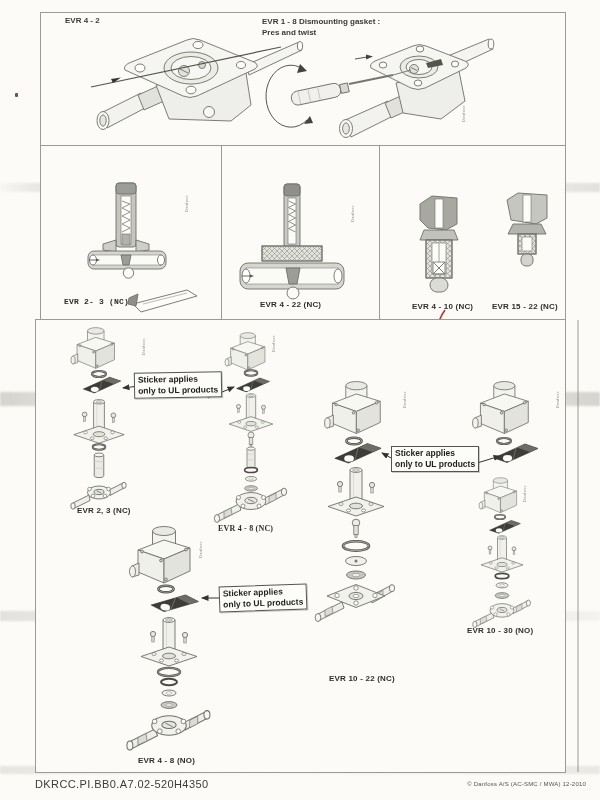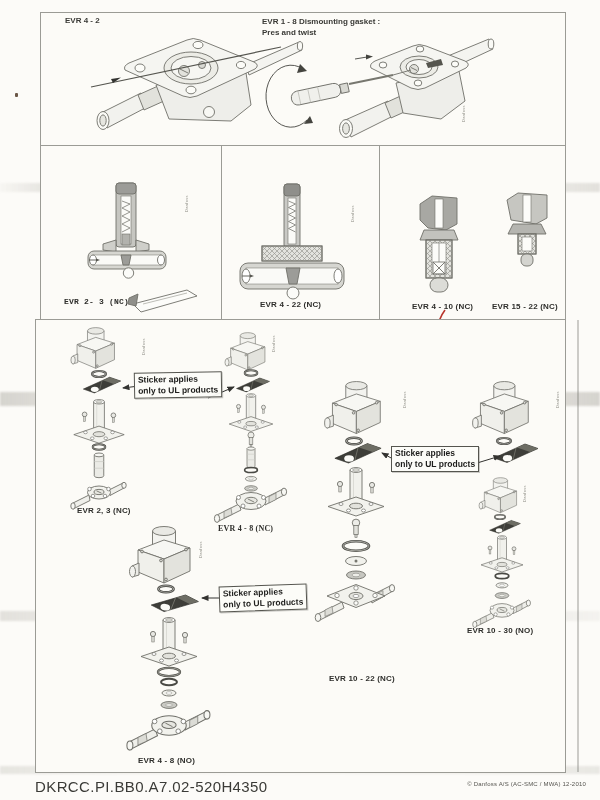--- a/index.html
+++ b/index.html
@@ -10,21 +10,21 @@
   .toplbl{position:absolute;font-size:8px;font-weight:600;color:#3a3a36;white-space:nowrap;line-height:11px;}
   .note{position:absolute;border:1px solid #55554f;background:rgba(252,252,248,.95);padding:1px 3px 2px 3px;font-size:8.5px;font-weight:bold;color:#1e1e1c;line-height:1.25;box-shadow:1px 1px 0 rgba(60,60,55,.25);white-space:nowrap;}
   .band{position:absolute;left:0;width:600px;filter:blur(1.1px);pointer-events:none;}
   .b1{top:183px;height:9px;background:linear-gradient(90deg,rgba(168,165,156,.05),rgba(168,165,156,.38) 12%,rgba(190,187,178,.15) 34%,rgba(168,165,156,.36) 58%,rgba(190,187,178,.12) 80%,rgba(168,165,156,.3));}
   .b2{top:392px;height:14px;background:linear-gradient(90deg,rgba(160,157,148,.42),rgba(188,185,176,.18) 22%,rgba(160,157,148,.4) 47%,rgba(188,185,176,.15) 72%,rgba(160,157,148,.42));}
   .b3{top:611px;height:10px;background:linear-gradient(90deg,rgba(168,165,156,.3),rgba(190,187,178,.1) 30%,rgba(168,165,156,.3) 62%,rgba(190,187,178,.12));}
   .b4{top:766px;height:8px;background:linear-gradient(90deg,rgba(168,165,156,.25),rgba(190,187,178,.08) 40%,rgba(168,165,156,.22));}
   .crease{position:absolute;left:577px;top:320px;width:1.5px;height:452px;background:rgba(115,115,108,.35);}
   .speck{position:absolute;left:15px;top:93px;width:3px;height:4px;background:#6b5747;border-radius:1px;}
   .micro{position:absolute;font-size:4px;color:#8d8d85;letter-spacing:.3px;transform:rotate(-90deg);transform-origin:0 0;white-space:nowrap;}
-  .footer-left{position:absolute;left:35px;top:778px;font-size:15px;color:#3b3b37;letter-spacing:.4px;}
+  .footer-left{position:absolute;left:35px;top:778px;font-size:11px;color:#3b3b37;letter-spacing:.4px;}
   .footer-right{position:absolute;right:14px;top:781px;font-size:6px;color:#55544f;letter-spacing:.2px;}
   .redcheck{position:absolute;left:428px;top:306px;}
 </style>
 </head>
 <body>
 
 <div class="band b1"></div>
 <div class="band b2"></div>
 <div class="band b3"></div>
 <div class="band b4"></div>

